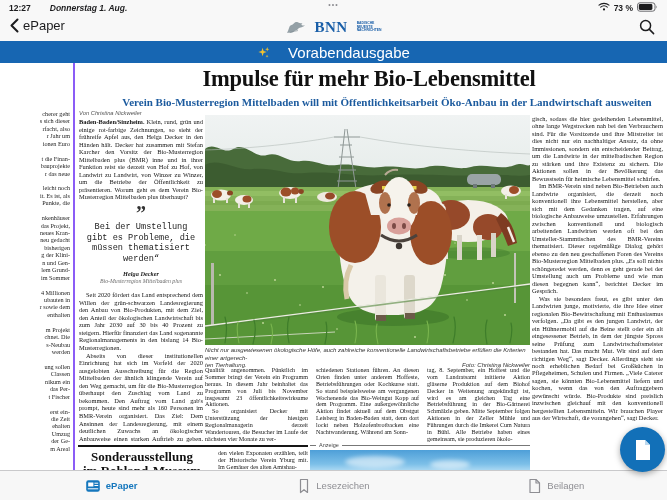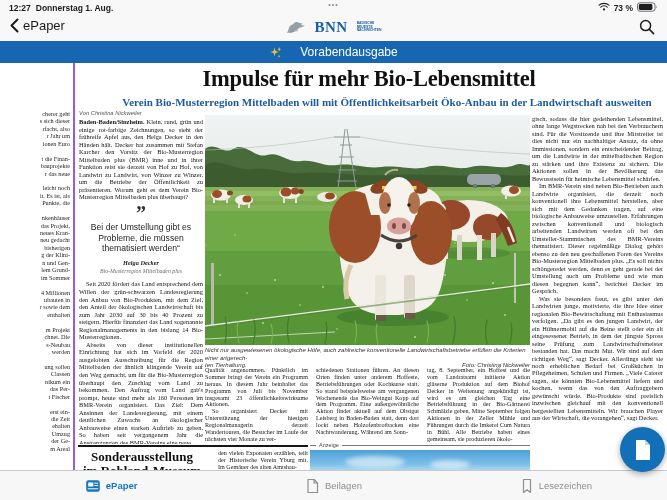--- a/index.html
+++ b/index.html
@@ -2,39 +2,39 @@
 <html><head>
 <meta charset="utf-8">
 <style>
   html,body{margin:0;padding:0;background:#ddd;}
   .frame{position:relative;width:667px;height:500px;overflow:hidden;background:#fff;
          font-family:"Liberation Sans",sans-serif;-webkit-font-smoothing:antialiased;}
 
   
   .statusbar{position:absolute;top:0;left:0;right:0;height:15px;background:#f8f8f8;
              display:flex;align-items:center;justify-content:space-between;padding:0 9px;box-sizing:border-box;}
-  .sb-left{display:flex;gap:5px;font-size:8.5px;color:#1c1c1e;}
+  .sb-left{display:flex;gap:19px;font-size:8.5px;color:#1c1c1e;}
   .sb-time{font-weight:700;}
-  .sb-date{font-weight:600;}
+  .sb-date{font-weight:600;font-style:italic;}
   .sb-dots{position:absolute;left:50%;transform:translateX(-50%);top:1px;color:#8e8e93;font-size:7px;letter-spacing:1px;}
   .sb-right{display:flex;align-items:center;gap:4px;font-size:8.5px;font-weight:600;color:#1c1c1e;}
 
   
   .appheader{position:absolute;top:15px;left:0;right:0;height:26px;background:#f8f8f8;}
   .back-btn{position:absolute;left:10px;top:3px;display:flex;align-items:center;gap:4px;
             color:#1c1c1e;font-size:13px;cursor:pointer;}
   .logo{position:absolute;left:50%;top:4px;transform:translateX(-50%);display:flex;align-items:center;gap:9px;}
   .logo-bnn{font-family:"Liberation Serif",serif;font-weight:700;font-size:15px;color:#1a5fa8;letter-spacing:.5px;}
   .logo-sub{font-size:3.4px;line-height:1.15;color:#1a5fa8;font-weight:700;white-space:pre-line;text-transform:uppercase;}
   .search-btn{position:absolute;right:12px;top:4px;cursor:pointer;}
 
   
   .banner{position:absolute;top:41px;left:0;right:0;height:22px;background:#1766b2;
           display:flex;align-items:center;justify-content:center;gap:6px;cursor:pointer;}
-  .banner-label{color:#fff;font-size:12px;font-weight:500;margin-left:12px;}
+  .banner-label{color:#fff;font-size:15px;font-weight:500;margin-left:12px;}
 
   
   .content{position:absolute;top:63px;bottom:30px;left:0;right:0;background:#8b5cf6;}
   .page-left{position:absolute;left:0;top:0;bottom:0;width:73px;background:#fff;overflow:hidden;box-sizing:border-box;
              padding:47px 3px 0 0;}
   .fragments{font-family:"Liberation Serif",serif;font-size:6.2px;line-height:1.2;color:#1f1f1f;
              text-align:right;white-space:pre-line;}
   .page-main{position:absolute;left:75px;right:0;top:0;bottom:0;background:#fff;overflow:hidden;}
 
   .headline{position:absolute;top:3px;left:0;right:4px;text-align:center;
@@ -45,21 +45,21 @@
 
   .news{font-family:"Liberation Serif",serif;color:#161616;text-align:justify;}
   .news p{margin:0;}
   .news p.ind{text-indent:7px;}
   .lead{font-weight:700;}
 
   .col1{position:absolute;left:4px;top:55px;width:124px;height:326px;overflow:hidden;
         font-size:6.4px;line-height:1.18;}
   .quoteblock{text-align:center;margin:7px 4px 6px 4px;}
   .qmark{font-family:"Liberation Serif",serif;font-weight:700;font-size:20px;line-height:.55;color:#333;}
-  .qtext{font-family:Liberation Sans, sans-serif;font-size:8.6px;line-height:1.25;color:#1d1d1d;margin-top:3px;}
+  .qtext{font-family:Liberation Mono, monospace;font-size:8.6px;line-height:1.25;color:#1d1d1d;margin-top:3px;}
   .qname{font-size:6.3px;font-weight:700;font-style:italic;color:#222;margin-top:5px;}
   .qorg{font-size:5.8px;font-style:italic;color:#6d6d6d;margin-top:1px;}
 
   .photo{position:absolute;left:130px;top:52px;width:325px;height:230px;}
   .caption{position:absolute;left:130px;top:284px;width:325px;font-size:6px;font-style:italic;color:#333;line-height:1.25;}
   .caption .row2{display:flex;justify-content:space-between;}
 
   .belowcols{position:absolute;left:130px;top:304px;width:325px;height:76px;overflow:hidden;
              display:flex;gap:8px;}
   .belowcols .bc{flex:1;font-size:6.1px;line-height:1.13;}
@@ -431,27 +431,27 @@
         <rect x="3.2" y="4.5" width="5.2" height="4" fill="#fff"></rect>
         <g stroke="#fff" stroke-width="1" stroke-linecap="round">
           <line x1="9.8" y1="5.2" x2="12.8" y2="5.2"></line>
             <line x1="9.8" y1="7.5" x2="12.8" y2="7.5"></line>
           <line x1="3.2" y1="10.8" x2="12.8" y2="10.8"></line>
         </g>
       </svg>
       <span>ePaper</span>
     </div>
     <div class="tab">
+      <svg width="14" height="16" viewBox="0 0 14 16">
+        <path d="M3.5,1.5 h7 v13 l-3.5,-2.8 l-3.5,2.8 z" fill="none" stroke="#8e8e93" stroke-width="1.2" stroke-linejoin="round"></path>
+      </svg>
+      <span>Lesezeichen</span>
+    </div>
+    <div class="tab">
       <svg width="15" height="16" viewBox="0 0 15 16">
         <path d="M3,1.5 h6 l3.5,3.5 v9.5 h-9.5 z" fill="none" stroke="#8e8e93" stroke-width="1.2" stroke-linejoin="round"></path>
         <path d="M9,1.5 v3.5 h3.5" fill="none" stroke="#8e8e93" stroke-width="1.2" stroke-linejoin="round"></path>
       </svg>
       <span>Beilagen</span>
     </div>
-    <div class="tab">
-      <svg width="14" height="16" viewBox="0 0 14 16">
-        <path d="M3.5,1.5 h7 v13 l-3.5,-2.8 l-3.5,2.8 z" fill="none" stroke="#8e8e93" stroke-width="1.2" stroke-linejoin="round"></path>
-      </svg>
-      <span>Lesezeichen</span>
-    </div>
   </div>
 
 </div>
 
 </body></html>

